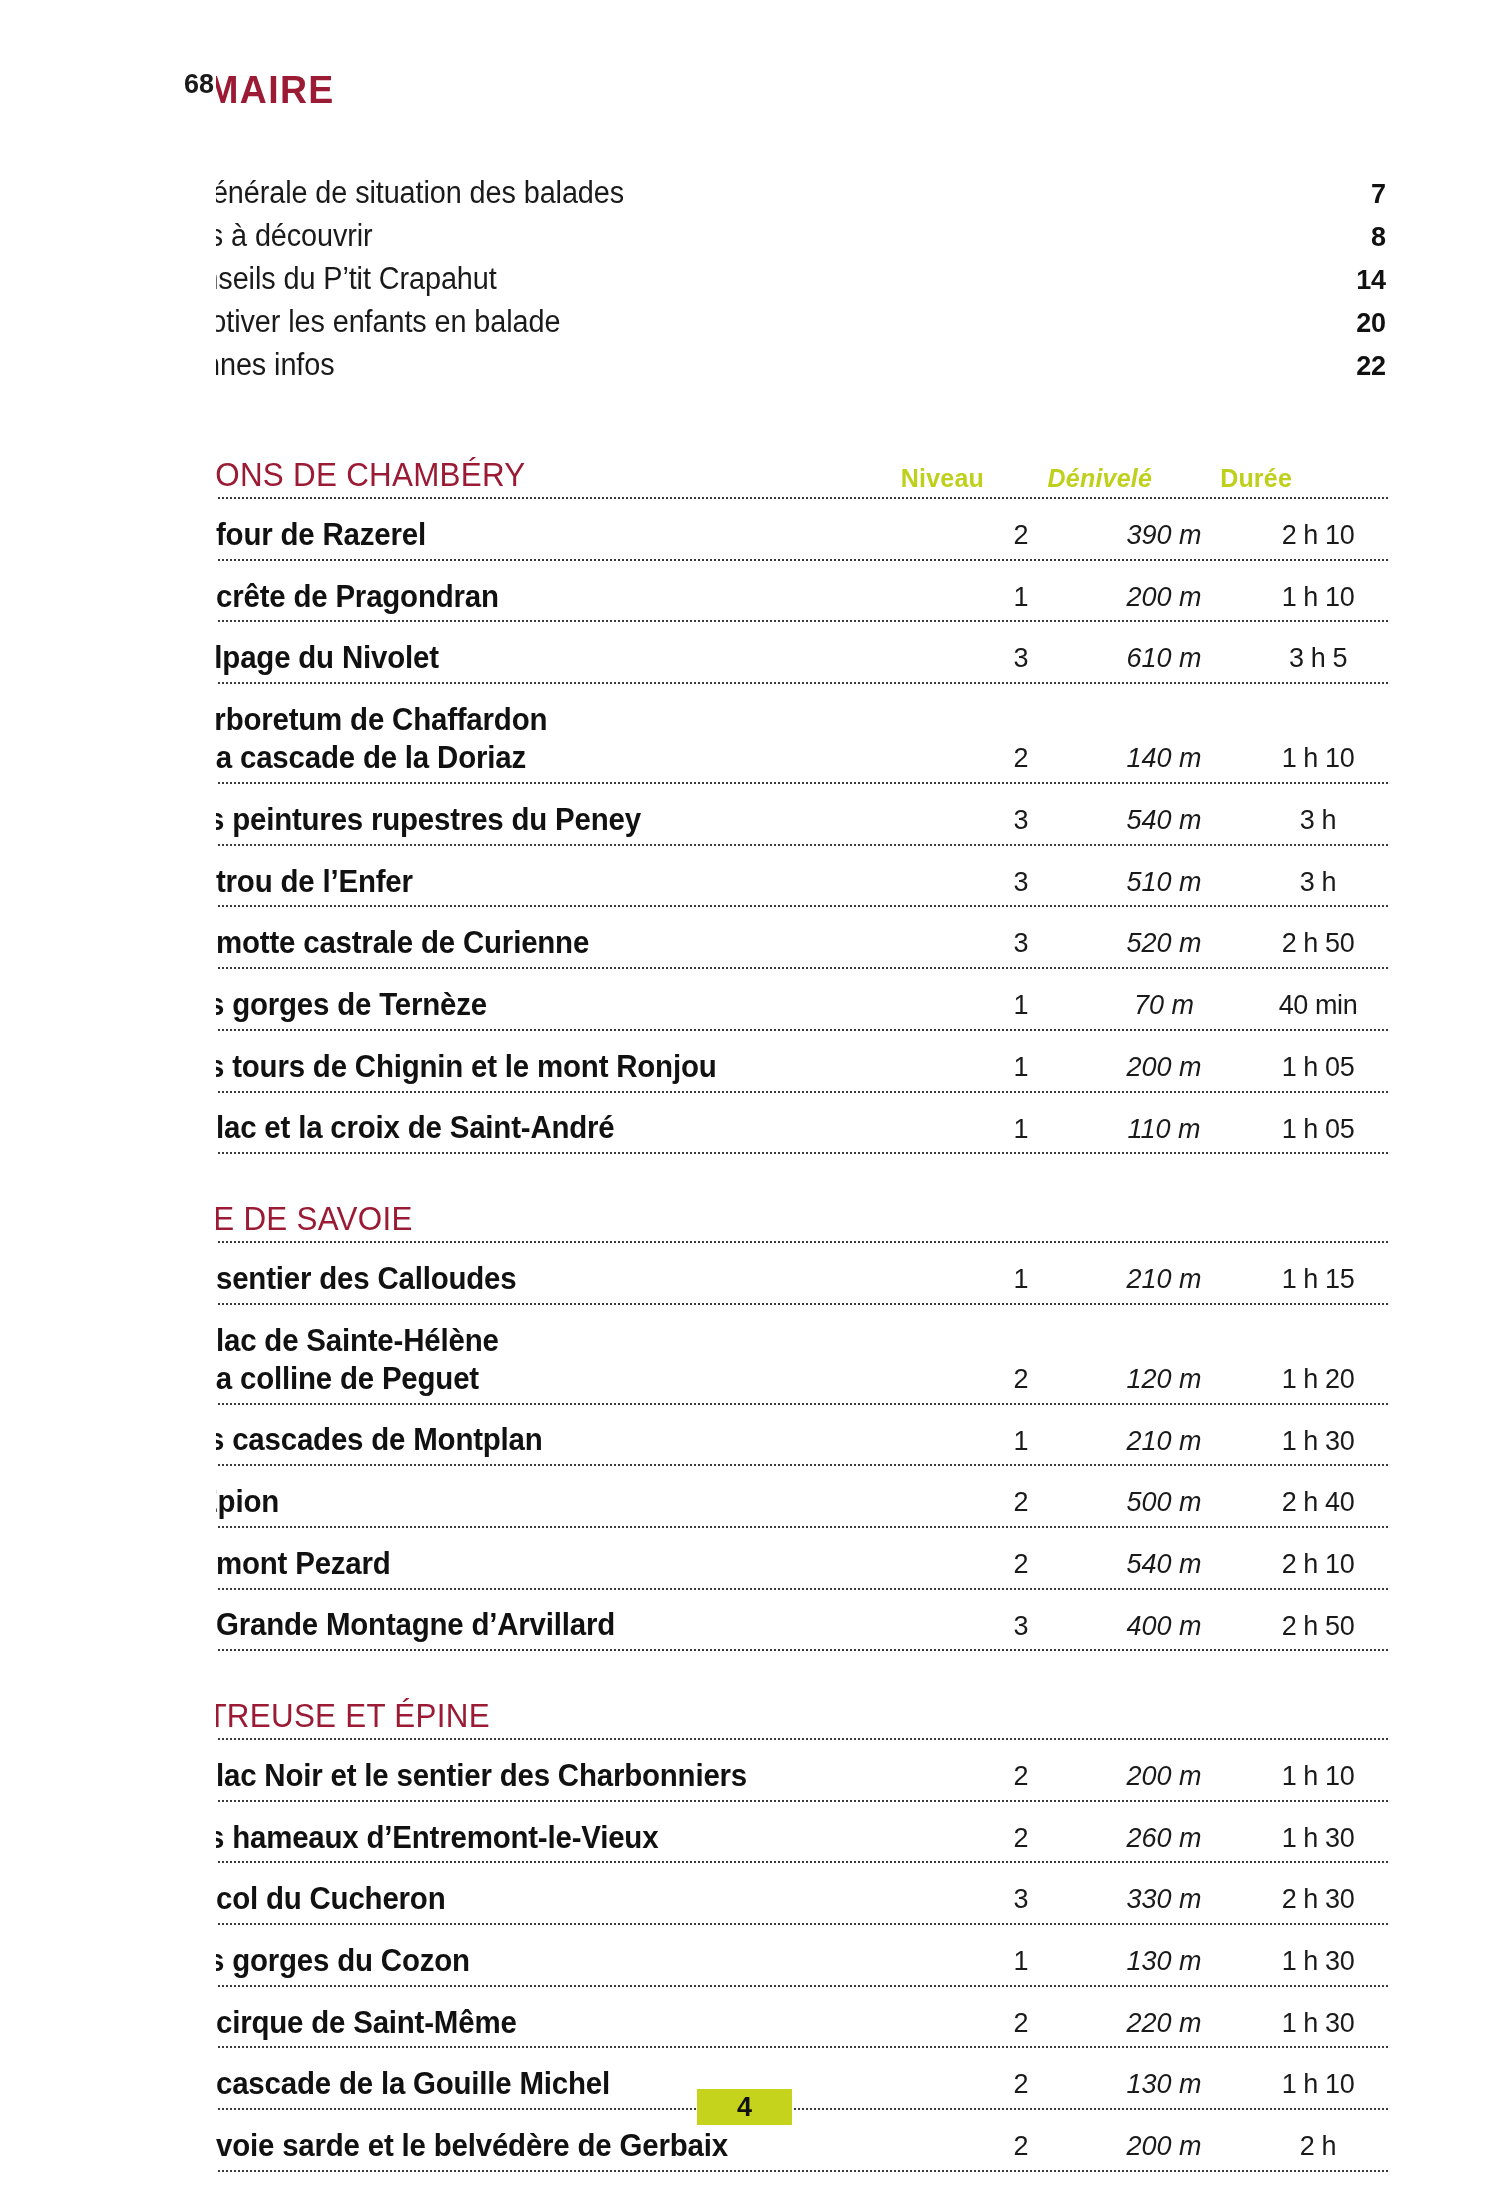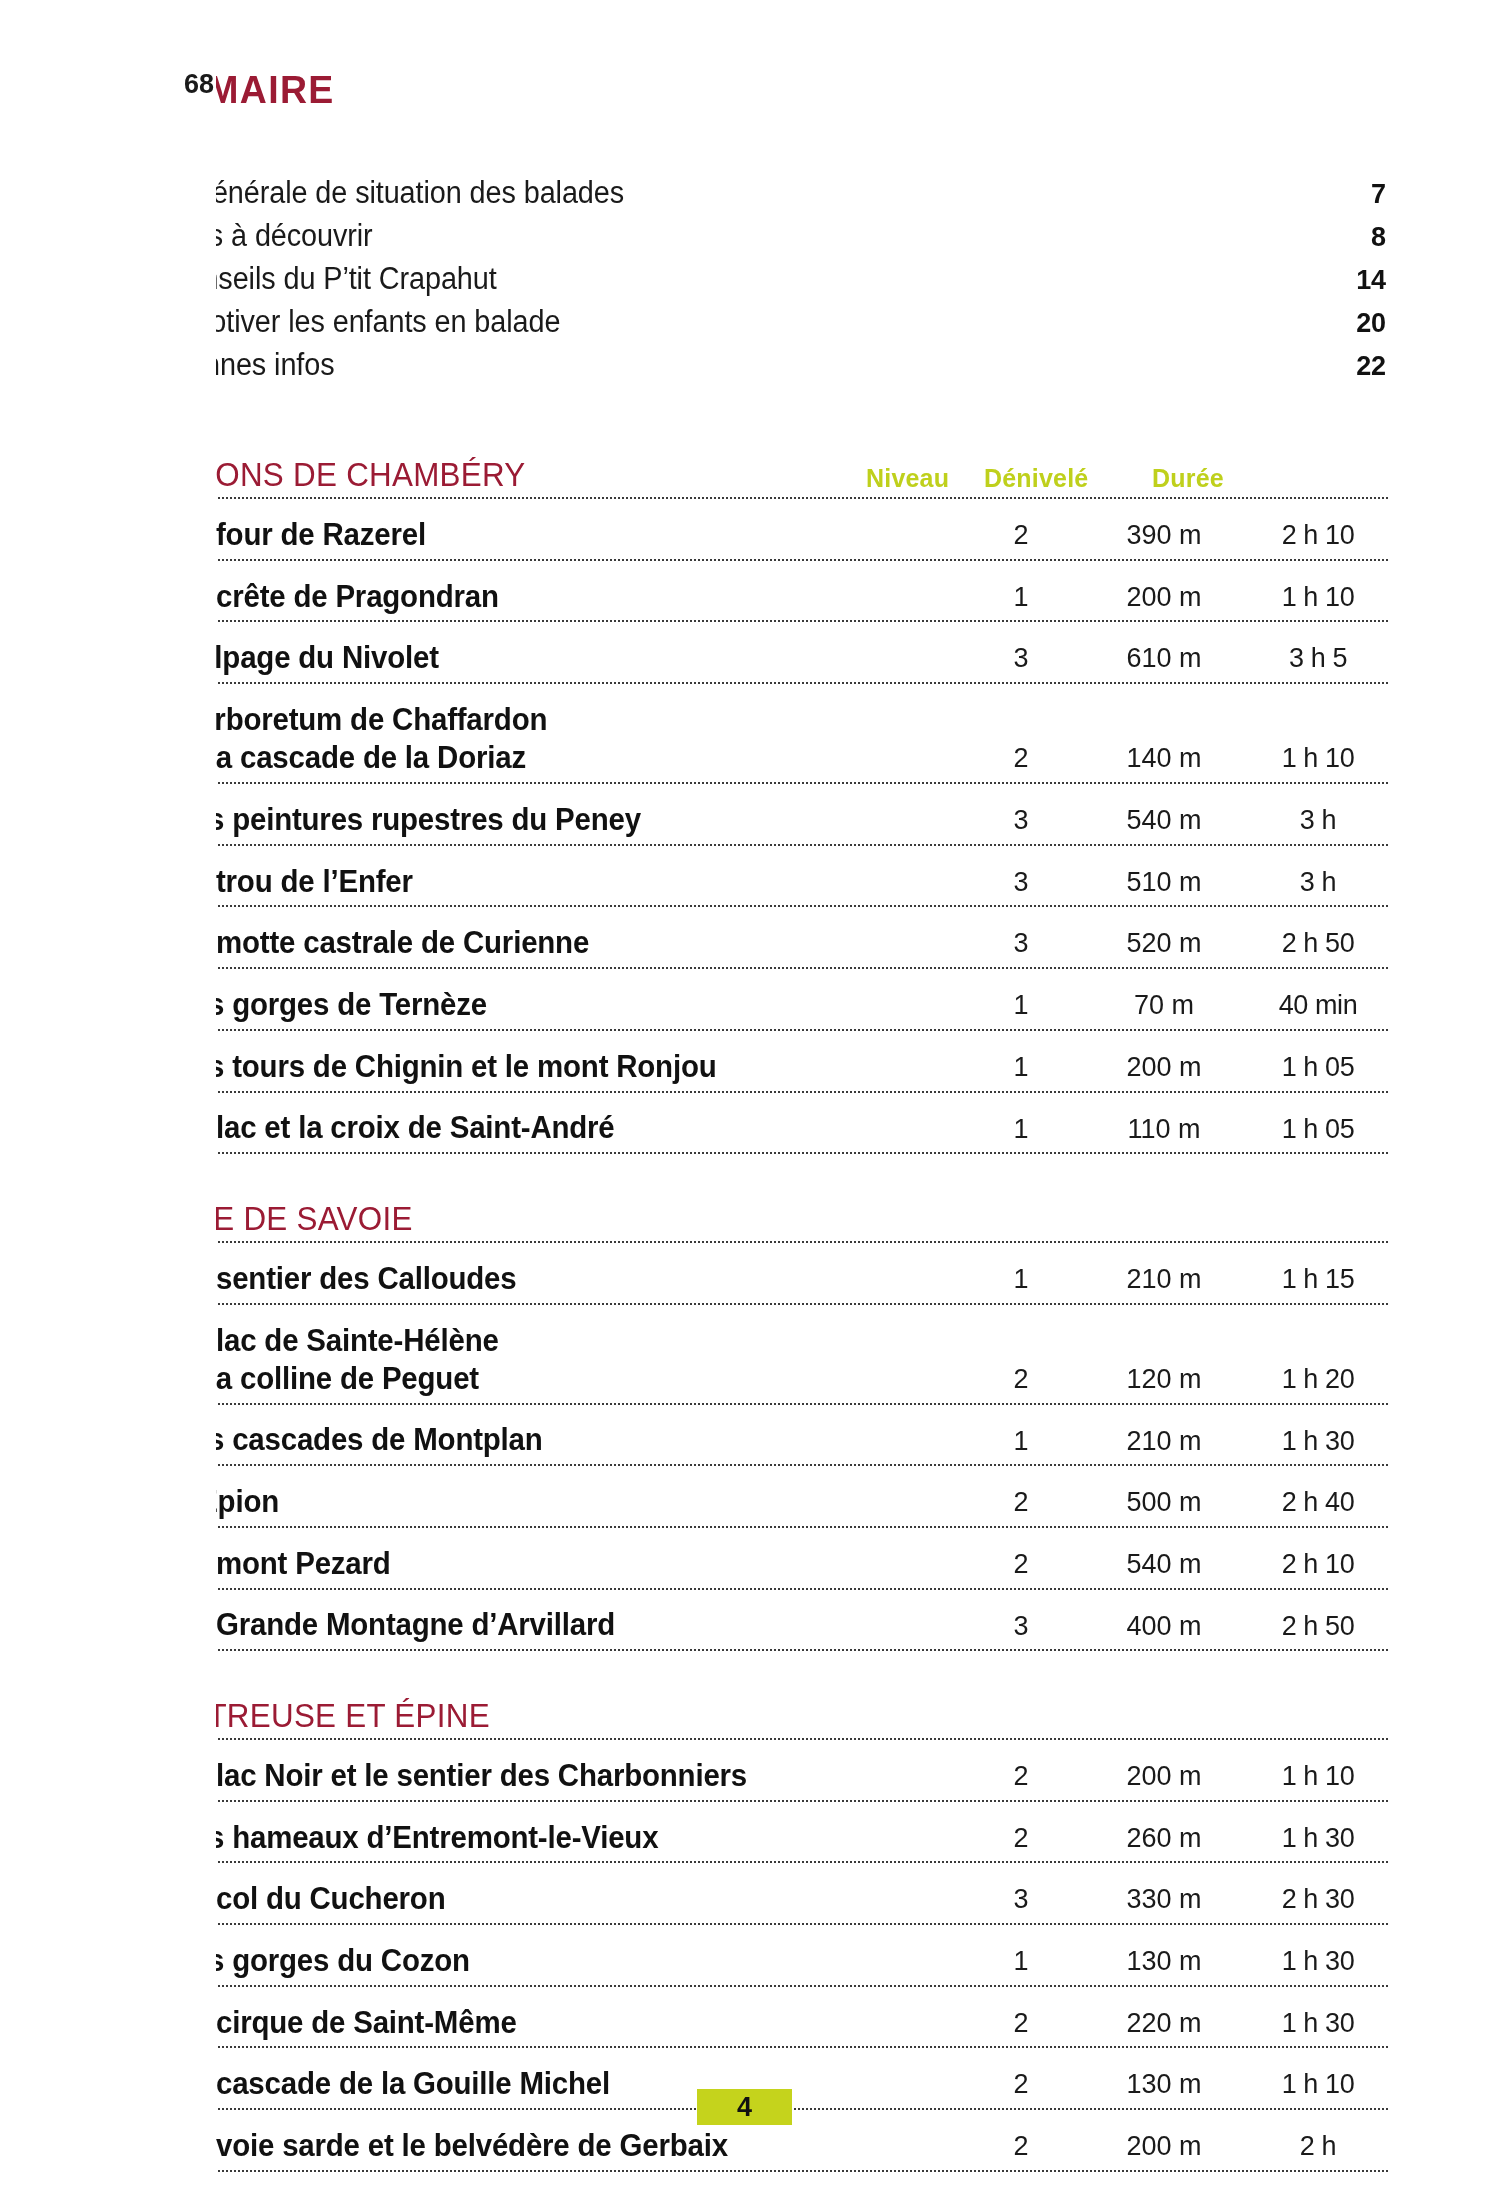--- a/index.html
+++ b/index.html
@@ -93,27 +93,27 @@
   }
   .col-heads {
     display: flex;
     margin-left: auto;
     align-items: flex-end;
   }
   .col-head {
     color: #BFD01C;
     font-weight: bold;
     font-size: 25px;
-    text-align: left;
+    text-align: right;
     letter-spacing: 0.2px;
   }
 
   
   .c-niveau  { width: 118px; }
-  .c-deniv   { width: 168px; }
+  .c-deniv   { width: 168px; font-style: italic; }
   .c-duree   { width: 140px; }
   .c-page    { width: 96px; }
 
   .rows { border-top: none; }
 
   .row {
     display: flex;
     align-items: flex-end;
     border-top: 2px dotted #3a3a3a;
     min-height: 50px;

